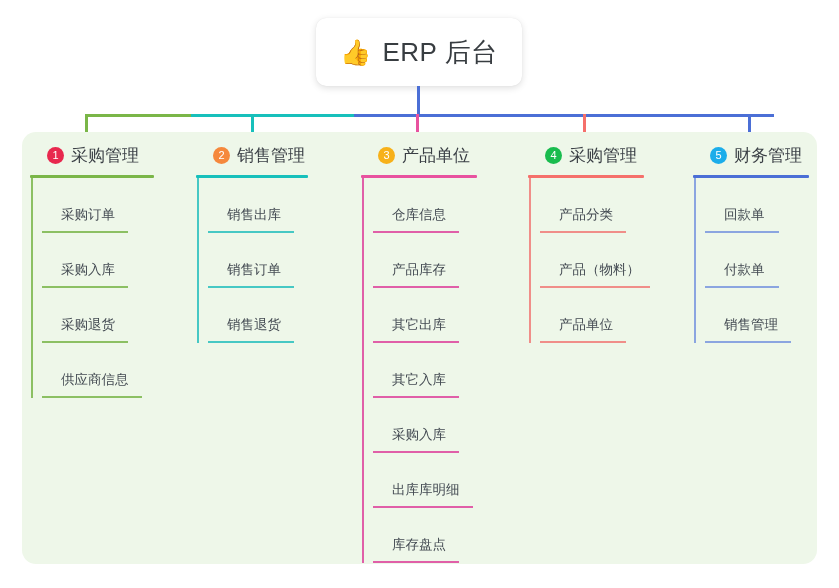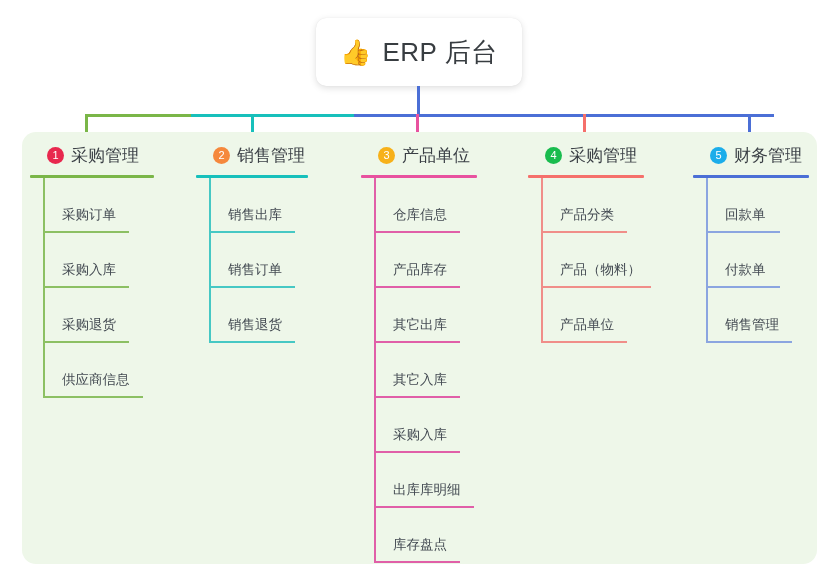--- a/index.html
+++ b/index.html
@@ -91,22 +91,22 @@
   }
   .col-rule {
     height: 3px;
     margin-top: 7px;
     border-radius: 1px;
   }
 
   
   .leaves {
     position: relative;
-    margin-left: 13px;
-    padding-left: 0;
+    margin-left: 1px;
+    padding-left: 11px;
   }
   .leaf-spine {
     position: absolute;
     left: 0;
     top: 0;
     width: 2px;
     bottom: 0;
   }
   .leaf {
     position: relative;

